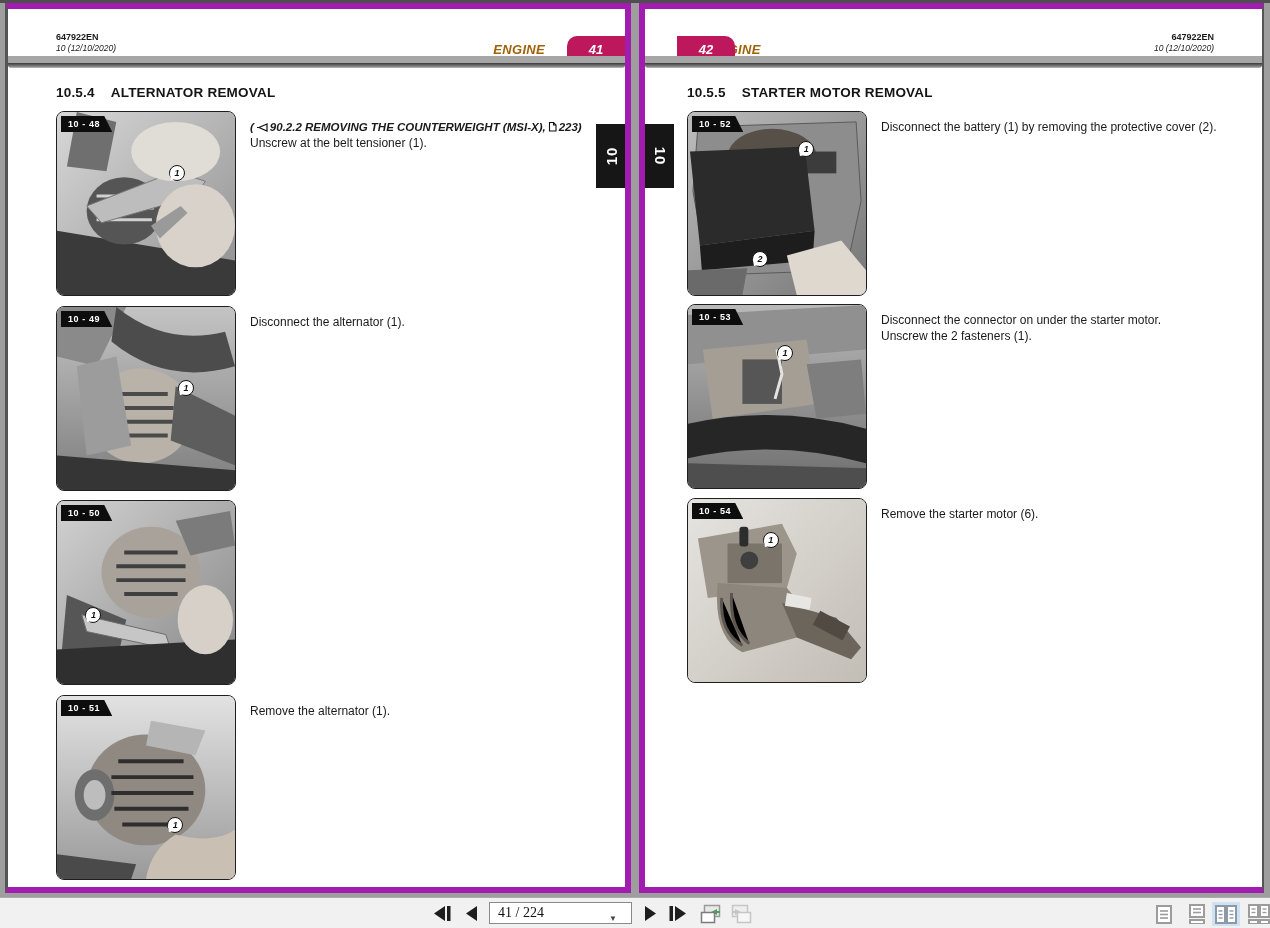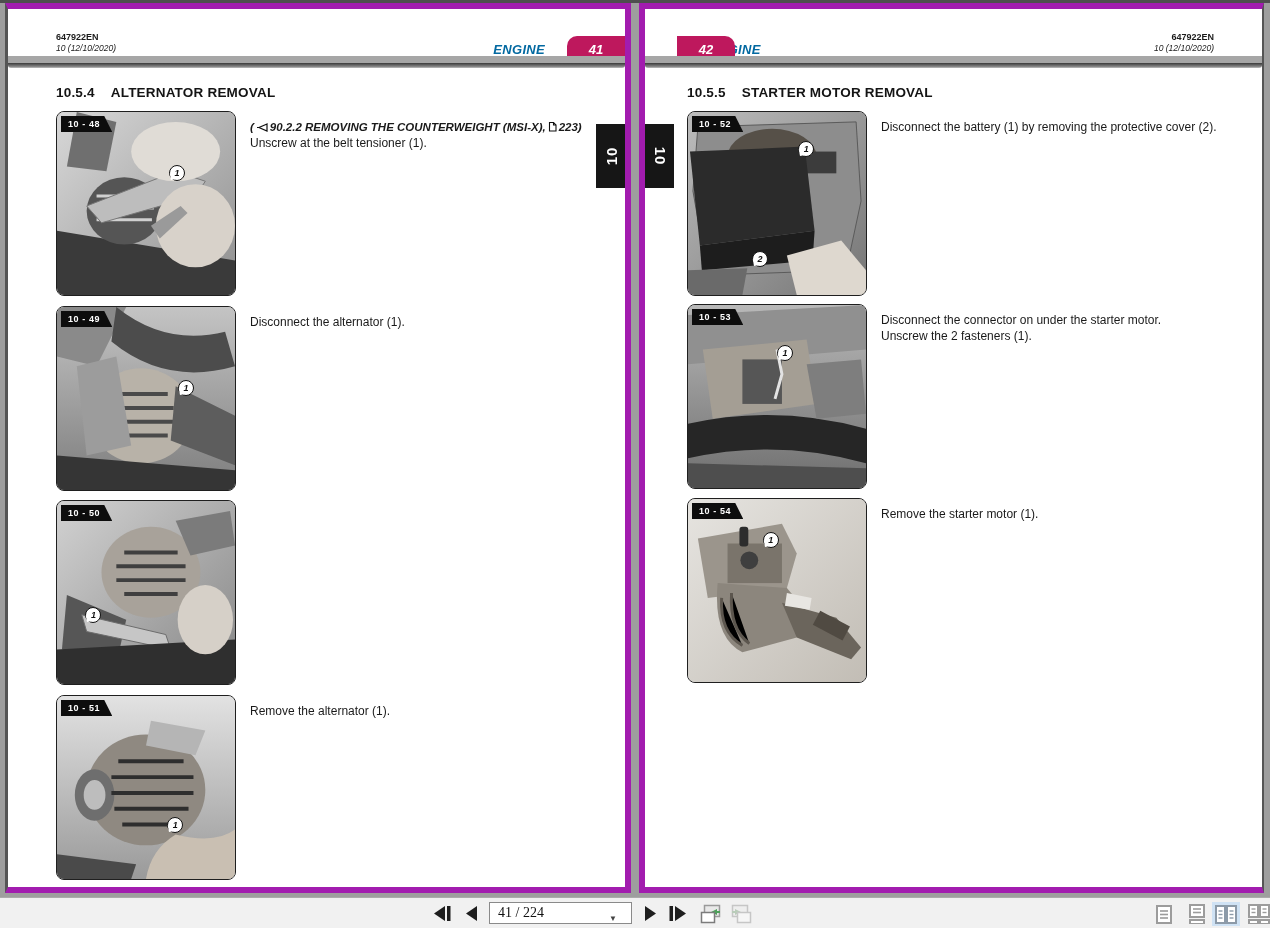--- a/index.html
+++ b/index.html
@@ -15,21 +15,21 @@
   .page-left  { left:5px;  width:626px; border-left:3px solid #555; }
   .page-right { left:639px; width:625px; border-right:2px solid #555; }
 
   
   .doc-id { position:absolute; top:23px; font-size:9px; color:#1a1a1a; line-height:11px; }
   .doc-id .code { font-weight:bold; }
   .doc-id .rev  { font-style:italic; font-size:8.5px; }
   .doc-id.dleft  { left:48px; }
   .doc-id.dright { right:48px; text-align:right; }
   .chapter-name { position:absolute; top:33px; font-size:13px; font-weight:bold;
-    font-style:italic; color:#0369a1; letter-spacing:.3px; }
+    font-style:italic; color:#a16207; letter-spacing:.3px; }
   .page-left  .chapter-name { right:80px; }
   .page-right .chapter-name { left:64px; }
   .page-tab { position:absolute; top:27px; width:58px; height:27px; background:#be185d;
     color:#ffffff; font-weight:bold; font-style:italic; font-size:13px;
     display:flex; align-items:center; justify-content:center;margin-left:32px; }
   .page-left  .page-tab { right:0; border-radius:10px 0 0 0; }
   .page-right .page-tab { left:0;  border-radius:0 10px 0 0; }
   .header-rule   { position:absolute; top:47px; left:0; right:0; height:7px; background:#a6a6a6; }
   .header-shadow { position:absolute; top:54px; left:0; right:0; height:5px;
     background:linear-gradient(to bottom,#3a3a3a,#8f8f8f 80%,#c9c9c9); border-radius:0 0 3px 3px; }
@@ -336,21 +336,21 @@
           <polygon points="95,105 150,120 175,150 165,162 110,140" fill="#6b655c"></polygon>
           <rect x="128" y="120" width="34" height="16" transform="rotate(28 145 128)" fill="#504a42"></rect>
           <polygon points="100,95 125,100 123,112 98,108" fill="#e8e6e2"></polygon>
         </svg>
         <span class="fig-label">10 - 54</span>
         <span class="callout" style="left:42%;top:18%">
             <i>1</i>
           </span>
       </div>
       <div class="step-text" style="top:498px">
-        <div>Remove the starter motor (1).</div>
+        <div>Remove the starter motor (6).</div>
       </div>
     </section>
   </div>
 
   <div class="toolbar">
     <div class="tbtn" style="left:430px">
       <svg width="20" height="15">
           <polygon points="13,0 13,15 2,7.5" fill="#1e1e1e"></polygon>
           <rect x="15" y="0" width="3.5" height="15" fill="#1e1e1e"></rect>
         </svg>

